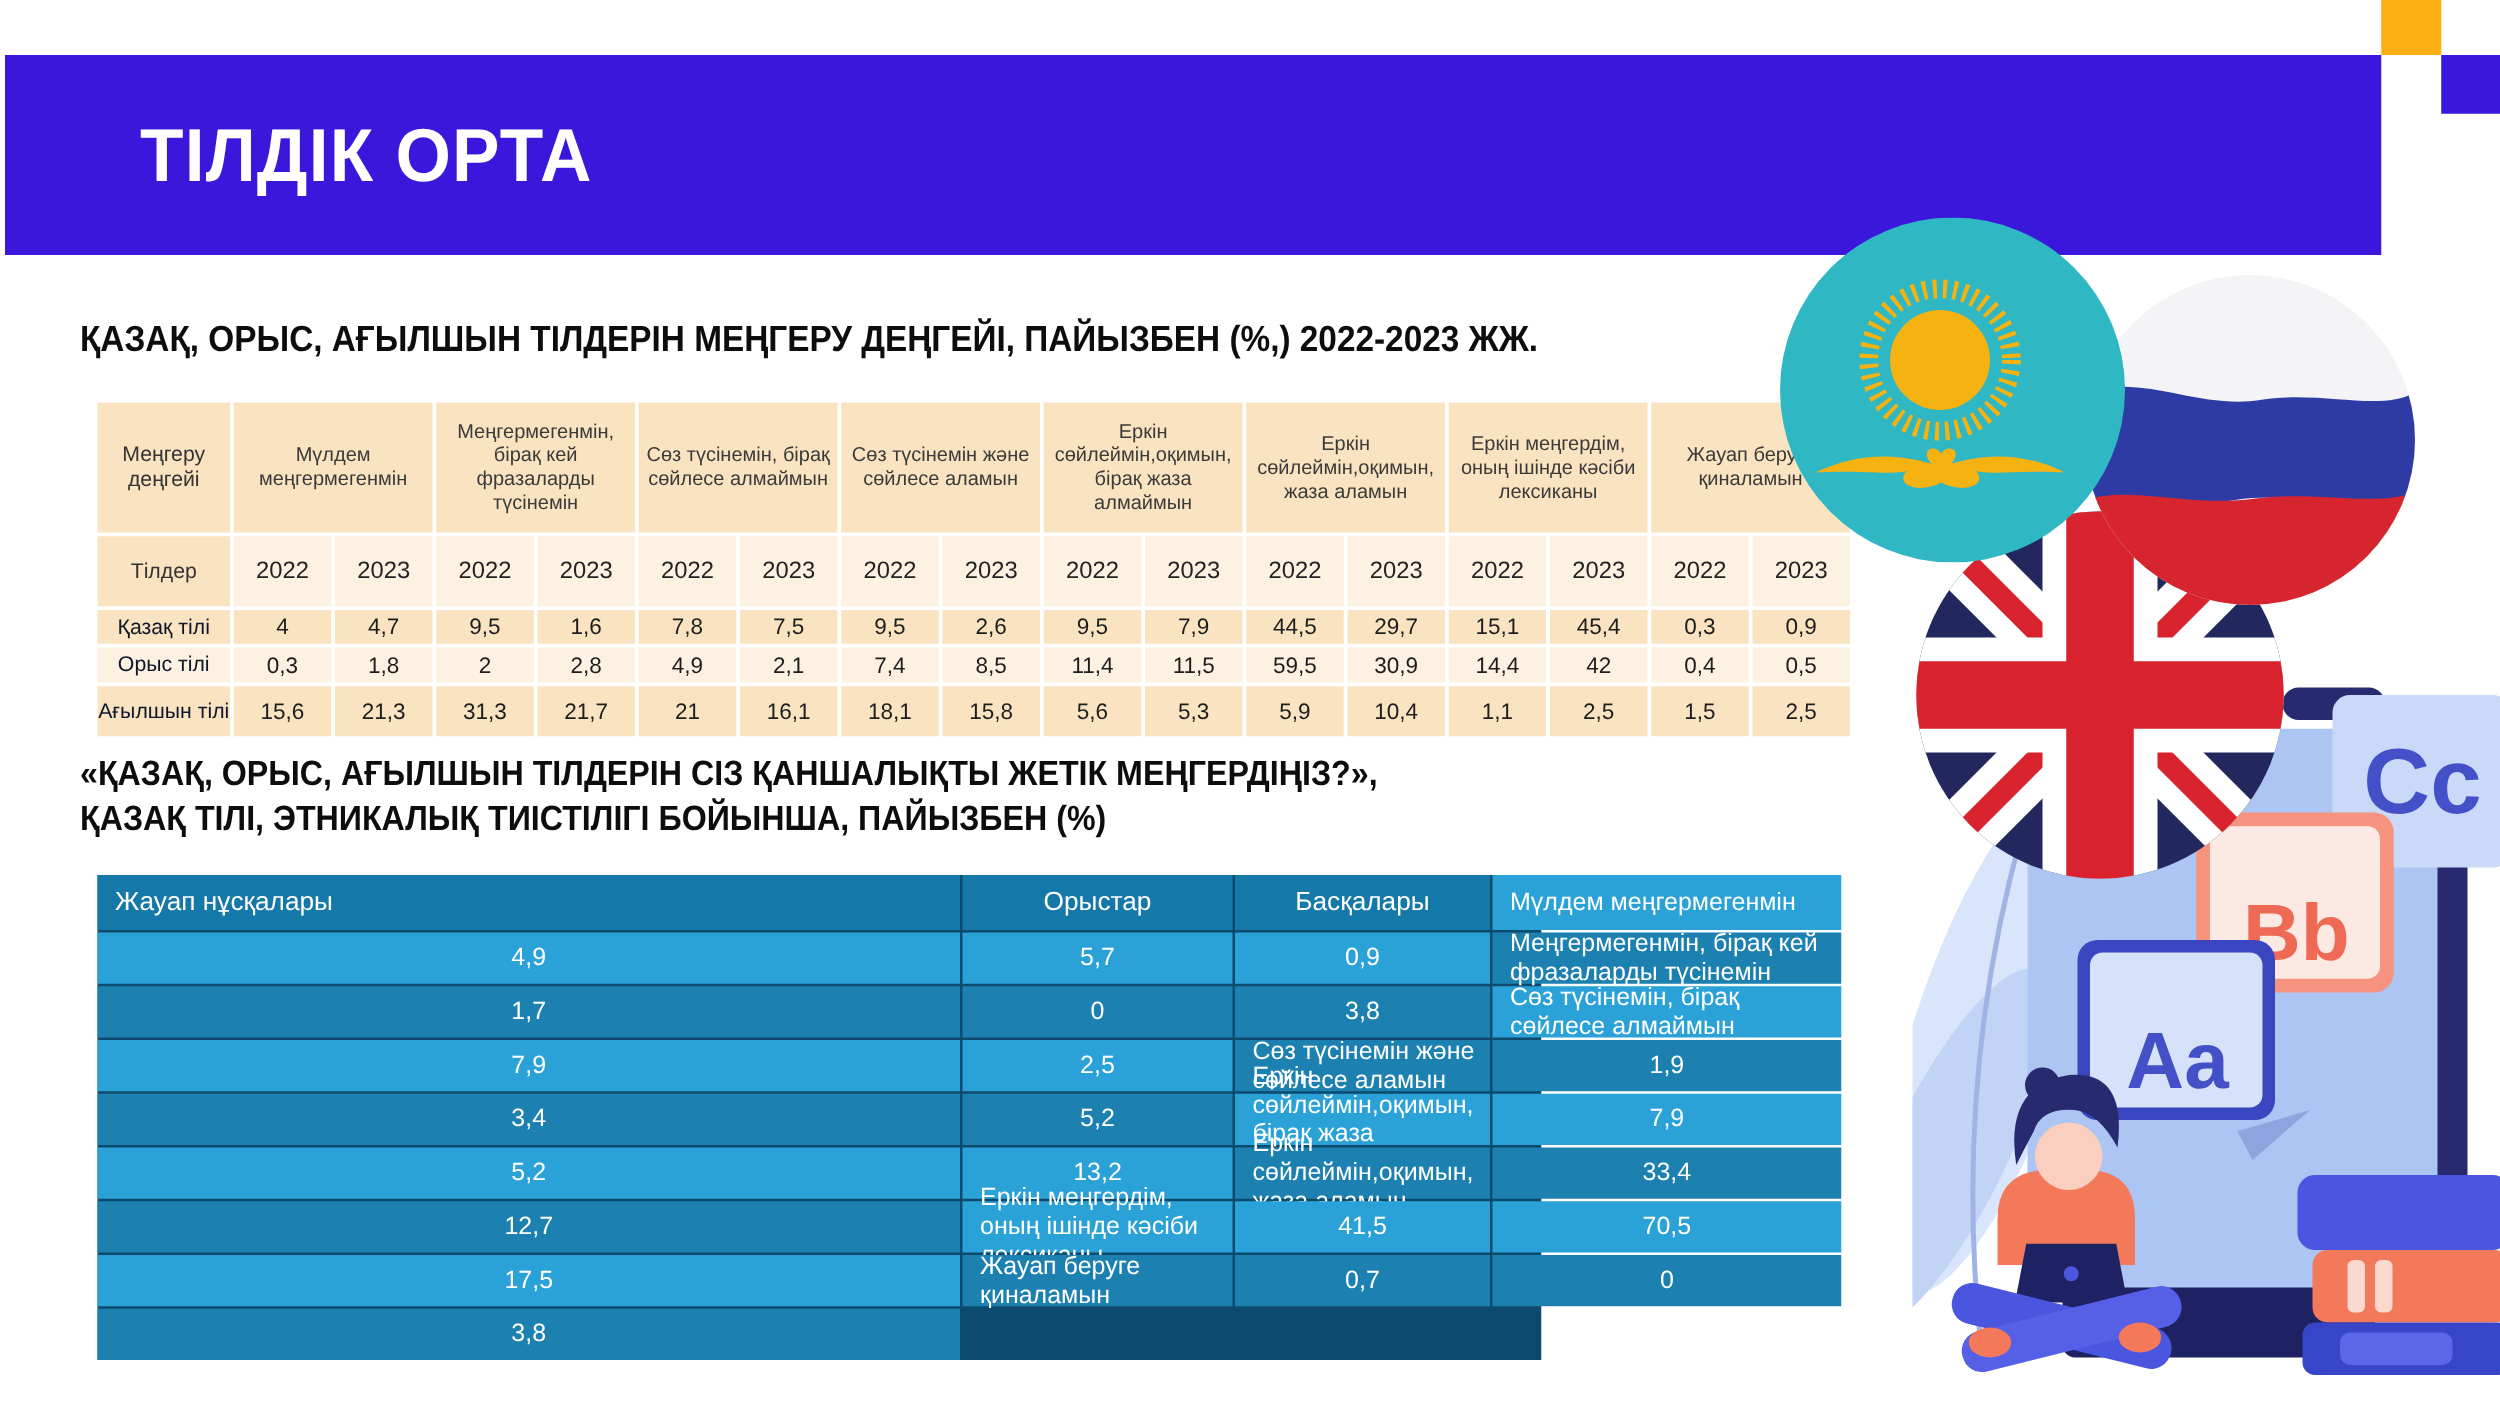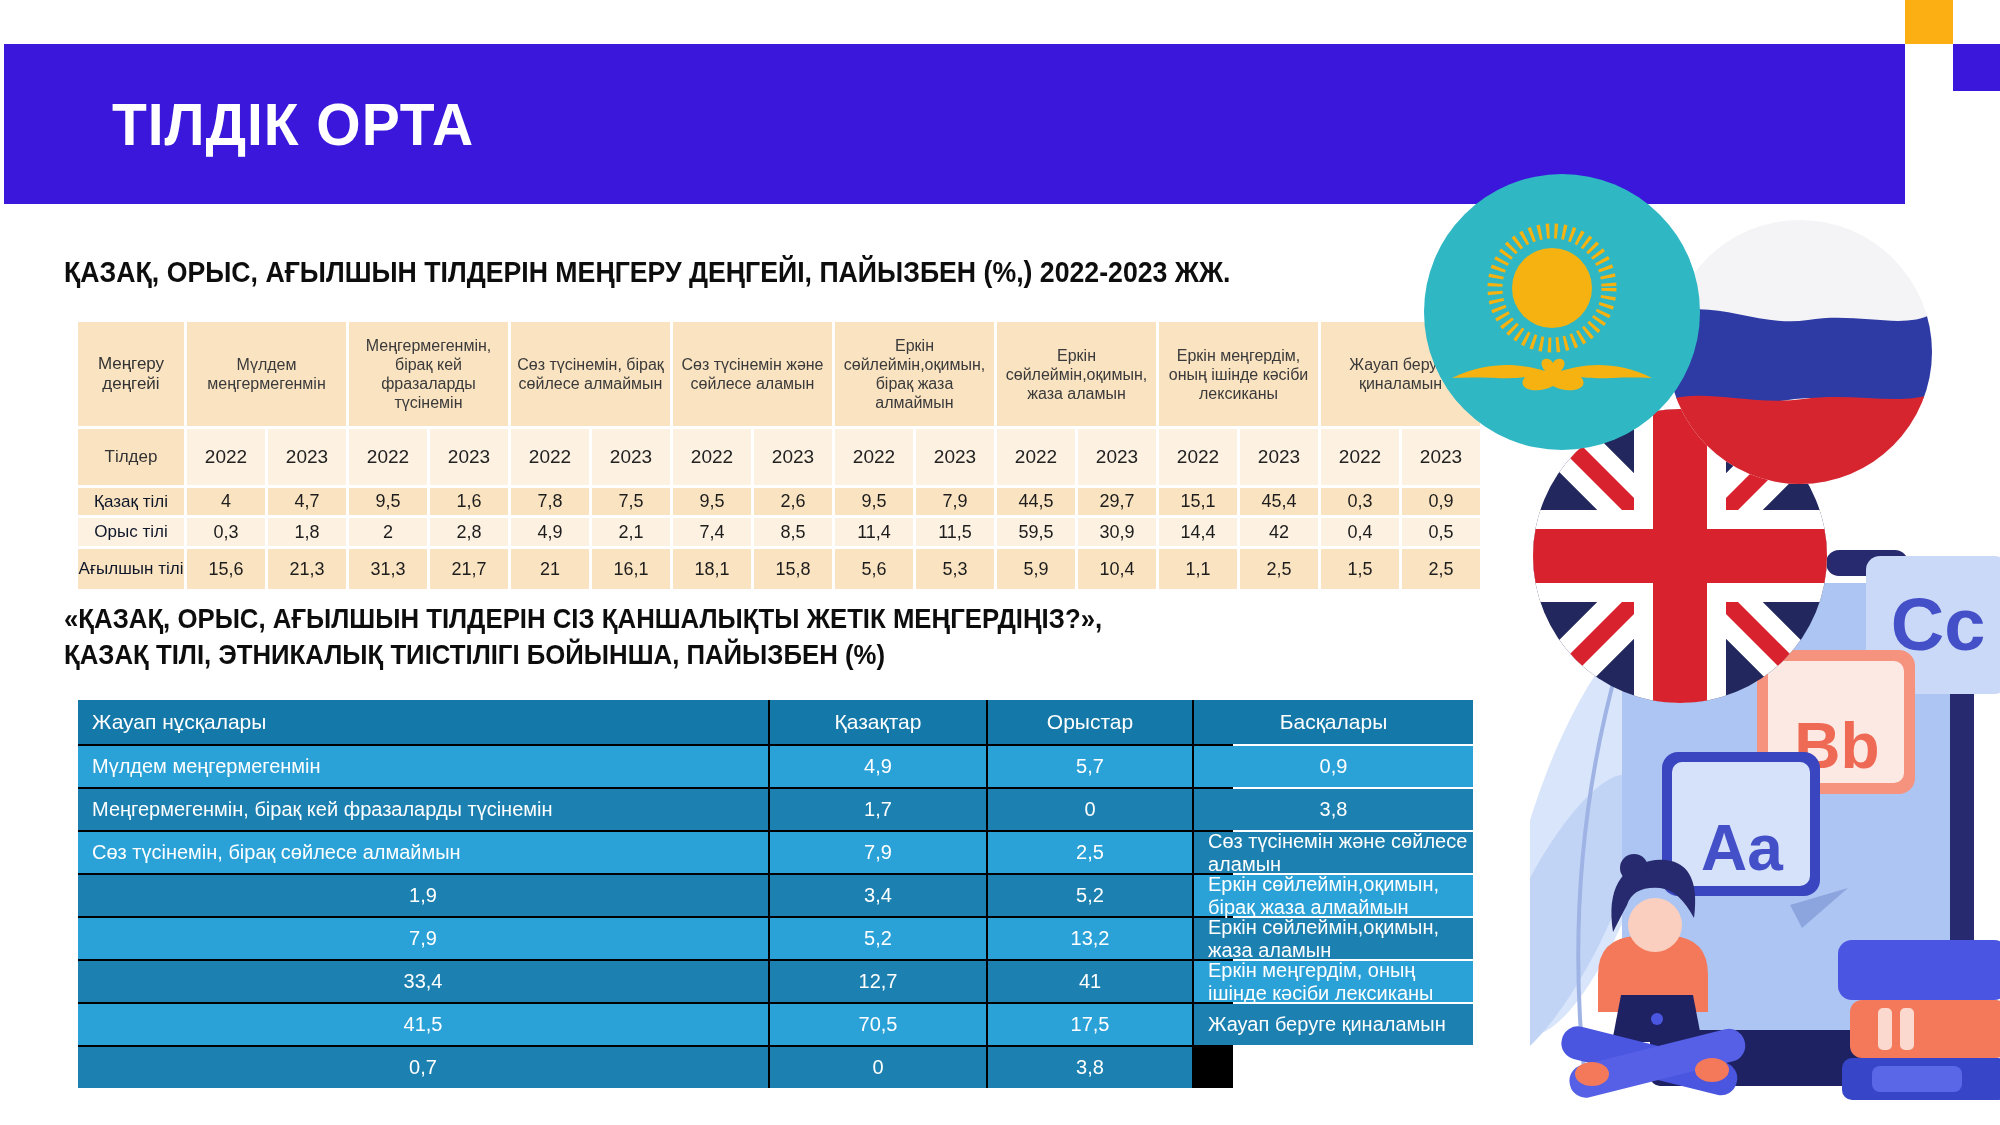--- a/index.html
+++ b/index.html
@@ -33,21 +33,21 @@
   .t1c.corner{font-size:17px;line-height:20px;color:#333;}
   .t1c.yr{background:#FDF1E1;font-size:19px;color:#222;}
   .t1c.lab{font-size:17px;color:#0f172a;}
   .t1c.val{font-size:18px;color:#1d1d1d;}
   .t1c.rr1{background:#FDF1E1;}
 
   
   #t2{left:78px;top:700px;width:1155px;display:grid;
     grid-template-columns:690px 216px 204px 279px;
     grid-template-rows:44px;grid-auto-rows:41px;
-    gap:2px;background:#000000;z-index:1;}
+    gap:2px;background:#0c4a6e;z-index:1;}
   .t2c{display:flex;align-items:center;justify-content:center;color:#fff;font-size:20px;}
   .t2c.t2h{background:#1478A8;font-size:21px;}
   .t2c.t2lab{justify-content:flex-start;padding-left:14px;text-align:left;}
   .t2c.lt{background:#2AA2D8;}
   .t2c.dk{background:#1C81B0;}
 
   
   svg.layer{position:absolute;}
   #illu{left:1530px;top:540px;z-index:1;}
   #flag-uk{left:1533px;top:409px;z-index:3;}
@@ -146,21 +146,20 @@
     <div class="t1c val rr2">2,5</div>
   </div>
 
 <div class="abs h2a">
   <div>«ҚАЗАҚ, ОРЫС, АҒЫЛШЫН ТІЛДЕРІН СІЗ ҚАНШАЛЫҚТЫ ЖЕТІК МЕҢГЕРДІҢІЗ?»,</div>
   <div>ҚАЗАҚ ТІЛІ, ЭТНИКАЛЫҚ ТИІСТІЛІГІ БОЙЫНША, ПАЙЫЗБЕН (%)</div>
 </div>
 
 <div class="abs" id="t2">
   <div class="t2c t2h t2lab">Жауап нұсқалары</div>
-  <div class="t2c t2h">Қазақтар</div>
   <div class="t2c t2h">Орыстар</div>
   <div class="t2c t2h">Басқалары</div>
 
 <div class="t2c t2lab lt">Мүлдем меңгермегенмін</div>
     <div class="t2c lt">4,9</div>
     <div class="t2c lt">5,7</div>
     <div class="t2c lt">0,9</div>
     <div class="t2c t2lab dk">Меңгермегенмін, бірақ кей фразаларды түсінемін</div>
     <div class="t2c dk">1,7</div>
     <div class="t2c dk">0</div>
@@ -172,21 +171,20 @@
     <div class="t2c dk">1,9</div>
     <div class="t2c dk">3,4</div>
     <div class="t2c dk">5,2</div>
     <div class="t2c t2lab lt">Еркін сөйлеймін,оқимын, бірақ жаза алмаймын</div>
     <div class="t2c lt">7,9</div>
     <div class="t2c lt">5,2</div>
     <div class="t2c lt">13,2</div>
     <div class="t2c t2lab dk">Еркін сөйлеймін,оқимын, жаза аламын</div>
     <div class="t2c dk">33,4</div>
     <div class="t2c dk">12,7</div>
-    <div class="t2c dk">41</div>
     <div class="t2c t2lab lt">Еркін меңгердім, оның ішінде кәсіби лексиканы</div>
     <div class="t2c lt">41,5</div>
     <div class="t2c lt">70,5</div>
     <div class="t2c lt">17,5</div>
     <div class="t2c t2lab dk">Жауап беруге қиналамын</div>
     <div class="t2c dk">0,7</div>
     <div class="t2c dk">0</div>
     <div class="t2c dk">3,8</div>
   </div>
 

